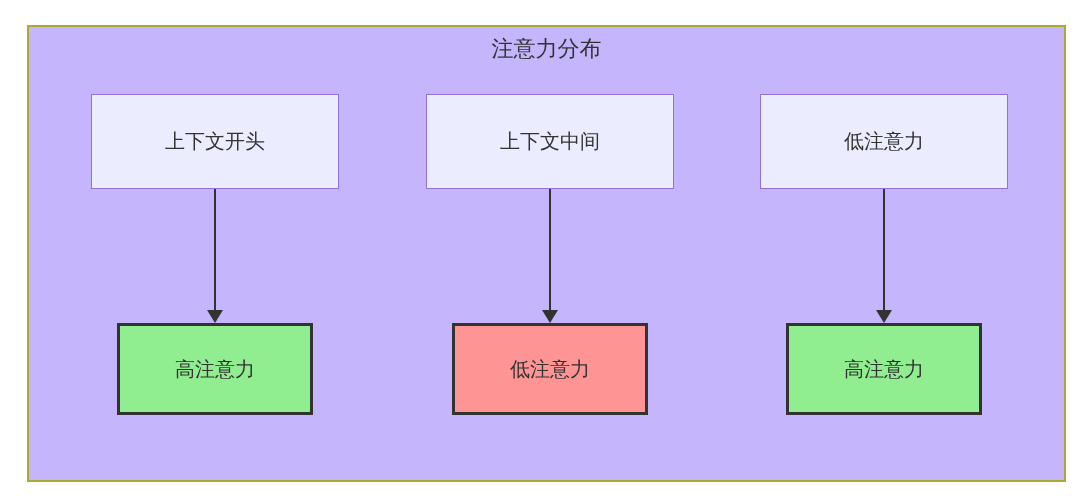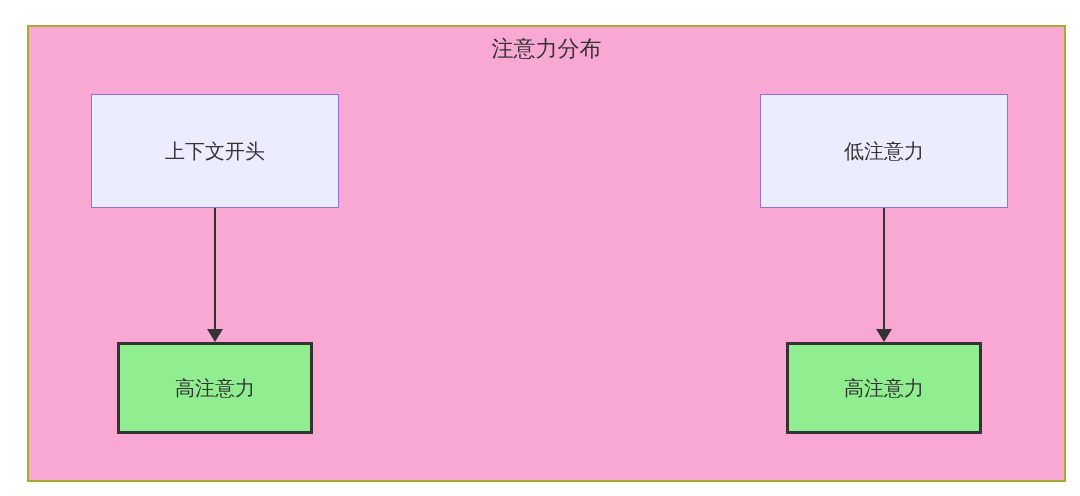--- a/index.html
+++ b/index.html
@@ -12,21 +12,21 @@
   }
   .canvas {
     position: relative;
     width: 1080px; height: 496px;
     background: #ffffff;
   }
   .frame {
     position: absolute;
     left: 27px; top: 25px;
     width: 1039px; height: 457px;
-    background: #f9a8d4;
+    background: #c4b5fd;
     border: 2px solid #aaaa33;
   }
   .title {
     position: absolute;
     top: 9px; left: 0; right: 0;
     text-align: center;
     font-size: 22px;
     line-height: 26px;
     color: #333333;
   }
@@ -35,21 +35,21 @@
     top: 67px;
     width: 248px;
     display: flex;
     flex-direction: column;
     align-items: center;
   }
   .col-0 { left: 62px; }
   .col-1 { left: 397px; }
   .col-2 { left: 731px; }
   .node-source {
-    width: 248px; height: 114px;
+    width: 248px; height: 95px;
     background: #ececff;
     border: 1.5px solid #9370db;
     display: flex; align-items: center; justify-content: center;
     font-size: 20px;
     color: #333333;
   }
   .arrow {
     position: relative;
     width: 100%; height: 134px;
   }
@@ -93,20 +93,32 @@
       </div>
       <div class="arrow">
         <div class="arrow-line"></div>
         <div class="arrow-head"></div>
       </div>
       <div class="node-result" data-level="high">
         <span>高注意力</span>
       </div>
     </div>
 
+    <div class="column col-1">
+      <div class="node-source">
+        <span>上下文中间</span>
+      </div>
+      <div class="arrow">
+        <div class="arrow-line"></div>
+        <div class="arrow-head"></div>
+      </div>
+      <div class="node-result" data-level="low">
+        <span>低注意力</span>
+      </div>
+    </div>
 
     <div class="column col-2">
       <div class="node-source">
         <span>低注意力</span>
       </div>
       <div class="arrow">
         <div class="arrow-line"></div>
         <div class="arrow-head"></div>
       </div>
       <div class="node-result" data-level="high">

